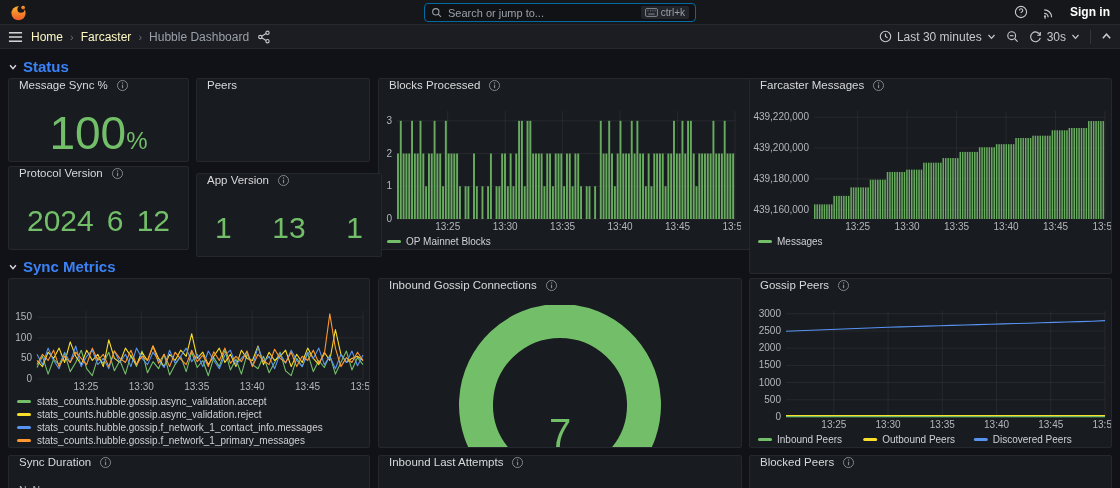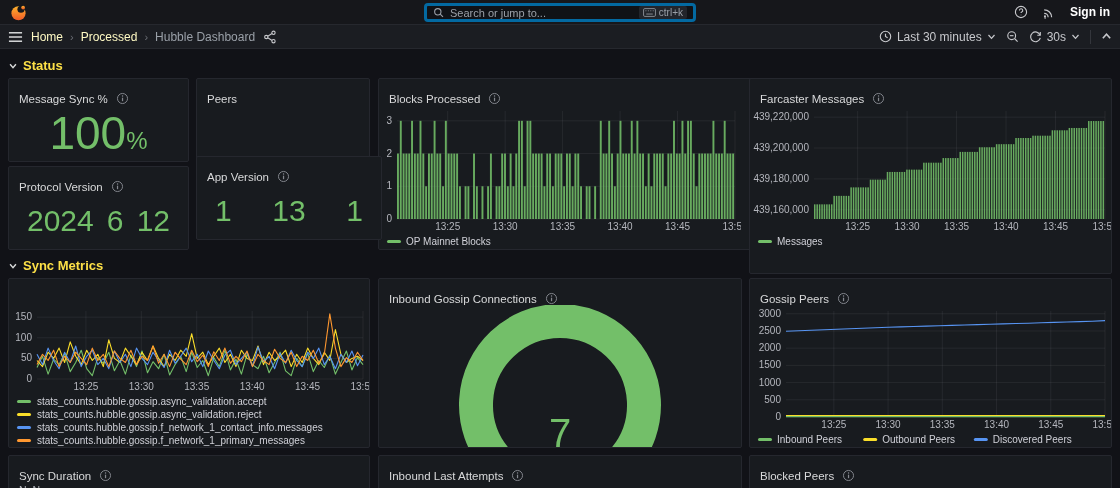--- a/index.html
+++ b/index.html
@@ -11,21 +11,21 @@
     color:#d8d9da;
   }
   
   .topnav {
     height:25px; background:#16171b; border-bottom:1px solid #26282e;
     display:flex; align-items:center; padding:0 10px; position:relative;
   }
   .logo { width:17px; height:17px; display:block; cursor:pointer; }
   .searchbox {
     position:absolute; left:424px; top:3px; width:272px; height:19px;
-    background:#101216; border:3px solid #0369a1; border-radius:4px;
+    background:#101216; border:1px solid #0369a1; border-radius:4px;
     display:flex; align-items:center; gap:6px; padding:0 6px; color:#9aa0a8; font-size:11px;
   }
   .searchbox .ph { flex:1; white-space:nowrap; overflow:hidden; }
   .kbd-badge { display:flex; align-items:center; gap:3px; background:#22252b; border-radius:2px; padding:1px 4px; font-size:10px; color:#9aa0a8; }
   .topnav-right { margin-left:auto; display:flex; align-items:flex-start; gap:14px; color:#c7c8cc; }
   .signin { font-size:12px; font-weight:600; color:#ffffff; cursor:pointer; }
   .icon-btn { display:flex; align-items:center; justify-content:center; cursor:pointer; color:#c7c8cc; }
   
   .toolbar {
     height:24px; background:#1b1d22; border-bottom:1px solid #26282e;
@@ -34,28 +34,28 @@
   .breadcrumb { display:flex; align-items:center; gap:7px; font-size:12px; }
   .crumb { color:#fef9c3; cursor:pointer; }
   .crumb.current { color:#9aa0a8; }
   .crumb-sep { color:#6c6f76; font-size:11px; }
   .toolbar-right { margin-left:auto; display:flex; align-items:center; gap:10px; color:#c7c8cc; font-size:12px; }
   .tb-group { display:flex; align-items:center; gap:5px; cursor:pointer; }
   .tb-divider { width:1px; height:14px; background:#34363c; }
   
   .section-header {
     position:absolute; display:flex; align-items:center; gap:5px;
-    font-size:13px; font-weight:700; color:#fde047; cursor:pointer;
+    font-size:15px; font-weight:700; color:#3b82f6; cursor:pointer;
   }
   .panel {
     position:absolute; background:#181b1f; border:1px solid #25272e; border-radius:2px;
     overflow:hidden;
   }
   .panel-header {
-    height:26px; display:flex; align-items:flex-end; gap:8px; padding:0 10px; cursor:pointer;
+    height:26px; display:flex; align-items:flex-start; gap:8px; padding:0 10px; cursor:pointer;
   }
   .panel-title { font-size:11.5px; font-weight:500; color:#d8d9da; white-space:nowrap; }
   .info-icon { color:#85888f; flex:0 0 auto; }
   .panel-body { position:absolute; top:26px; left:0; right:0; bottom:0; overflow:hidden; }
   
   .stat-body { display:flex; align-items:center; justify-content:center; height:100%; }
   .stat-big { font-size:46px; font-weight:500; color:#73BF69; line-height:1; }
   .stat-unit { font-size:24px; font-weight:500; color:#73BF69; margin-top:16px; }
   .stat-row { display:flex; align-items:center; justify-content:space-between; height:100%; padding:0 18px; }
   .stat-row span { font-size:30px; font-weight:500; color:#73BF69; }
@@ -122,21 +122,21 @@
   <span class="icon-btn">
     <svg width="15" height="12" viewBox="0 0 16 12" stroke="#d8d9da" stroke-width="1.6">
       <line x1="1" y1="1.5" x2="15" y2="1.5"></line>
         <line x1="1" y1="6" x2="15" y2="6"></line>
         <line x1="1" y1="10.5" x2="15" y2="10.5"></line>
     </svg>
   </span>
   <nav class="breadcrumb">
     <span class="crumb">Home</span>
     <span class="crumb-sep">›</span>
-    <span class="crumb">Processed</span>
+    <span class="crumb">Farcaster</span>
     <span class="crumb-sep">›</span>
     <span class="crumb current">Hubble Dashboard</span>
   </nav>
   <span class="icon-btn">
     <svg width="14" height="14" viewBox="0 0 18 18" fill="none" stroke="#c7c8cc" stroke-width="1.4">
       <circle cx="13.5" cy="3.6" r="2.1"></circle>
         <circle cx="4.2" cy="9" r="2.1"></circle>
         <circle cx="13.5" cy="14.4" r="2.1"></circle>
       <line x1="6.1" y1="8" x2="11.6" y2="4.6"></line>
         <line x1="6.1" y1="10" x2="11.6" y2="13.4"></line>
@@ -532,21 +532,21 @@
   </div>
   <div class="panel-body">
     <div class="stat-row">
       <span>2024</span>
       <span>6</span>
       <span>12</span>
     </div>
   </div>
 </div>
 
-<div class="panel" style="left:196px;top:156px;width:186px;height:84px;">
+<div class="panel" style="left:196px;top:173px;width:186px;height:84px;">
   <div class="panel-header">
     <span class="panel-title">App Version</span>
     <svg class="info-icon" width="13" height="13" viewBox="0 0 16 16">
         <circle cx="8" cy="8" r="6.2" fill="none" stroke="currentColor" stroke-width="1.2"></circle>
         <rect x="7.3" y="7" width="1.5" height="4.3" fill="currentColor"></rect>
         <rect x="7.3" y="4.1" width="1.5" height="1.6" fill="currentColor"></rect>
       </svg>
   </div>
   <div class="panel-body">
     <div class="stat-row">

